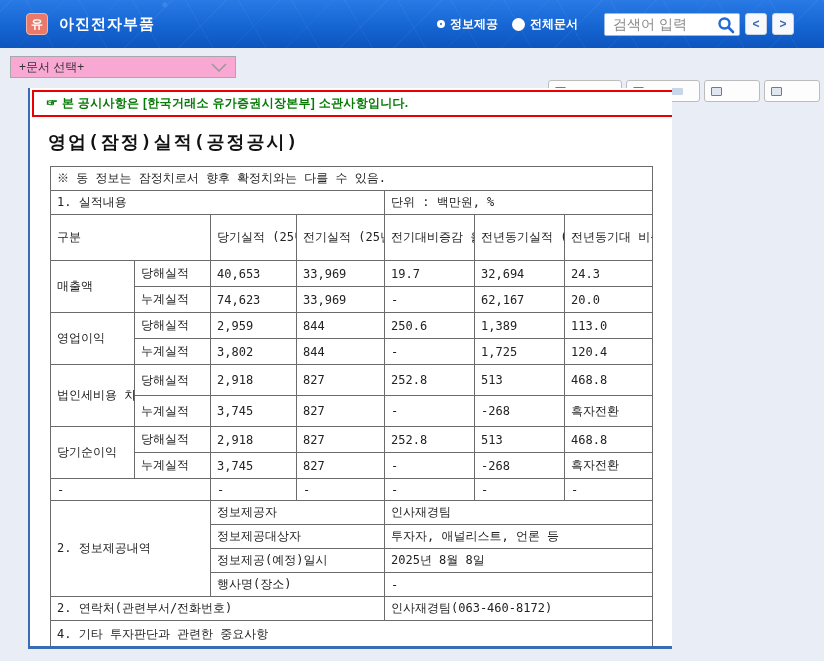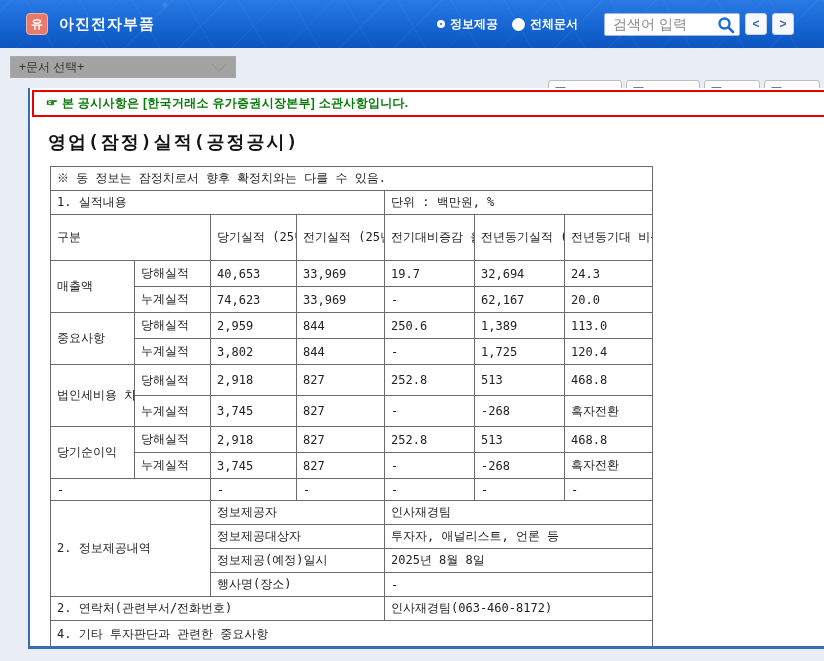--- a/index.html
+++ b/index.html
@@ -43,37 +43,37 @@
   .nav-btn{
     width:22px; height:22px; margin-left:5px;
     background:#f6f8fc; border:1px solid #c9d2e2; border-radius:3px;
     color:#3f67aa; font-size:12px; font-weight:bold; line-height:1;
     cursor:pointer; font-family:"Liberation Sans", sans-serif;
   }
 
   
   .doc-select{
     position:absolute; left:10px; top:56px; width:226px; height:22px;
-    background:#a3a3a3; border:1px solid #a8a8a8;
+    background:#f9a8d4; border:1px solid #a8a8a8;
     display:flex; align-items:center; font-size:12px; color:#333;
     padding:0 8px; cursor:pointer;gap:36px;
   }
   .doc-select .chev{ margin-left:auto; }
   .clip-buttons{ position:absolute; right:4px; top:80px; display:flex; }
   .clip-btn{
     height:22px; background:#fdfdfd; border:1px solid #bcbcbc; border-radius:3px;
     margin-left:4px; display:flex; align-items:center; padding:0 6px; cursor:pointer;
   }
   .clip-btn.wide{ width:74px; } .clip-btn.narrow{ width:56px; }
   .clip-ico{ width:11px; height:9px; border:1px solid #6b7b90; border-radius:1px; background:#dfe6ef; margin-right:5px; }
   .clip-txt{ width:34px; height:7px; background:#c9d6ea; border-radius:1px; }
 
   
   .content{
-    position:absolute; left:28px; top:88px; width:796px; height:561px;
+    position:absolute; left:28px; top:88px; width:644px; height:561px;
     background:#fff;
     border-left:2px solid #3a6cb4; border-bottom:3px solid #3a6cb4;
     overflow:hidden;
   }
   .notice-box{
     position:absolute; left:2px; top:2px; width:900px; height:27px;
     background:#fff; border:2px solid #ea0000;
     display:flex; align-items:center; padding-left:12px;
   }
   .notice-text{ color:#067a06; font-size:12px; font-weight:bold; letter-spacing:0.3px; }
@@ -202,21 +202,21 @@
       <tr class="h26">
         <td>누계실적</td>
         <td>74,623</td>
         <td>33,969</td>
         <td>-</td>
         <td>62,167</td>
         <td>20.0</td>
       </tr>
 
       <tr class="h26">
-        <td rowspan="2">중요사항</td>
+        <td rowspan="2">영업이익</td>
         <td>당해실적</td>
         <td>2,959</td>
         <td>844</td>
         <td>250.6</td>
         <td>1,389</td>
         <td>113.0</td>
       </tr>
       <tr class="h26">
         <td>누계실적</td>
         <td>3,802</td>

